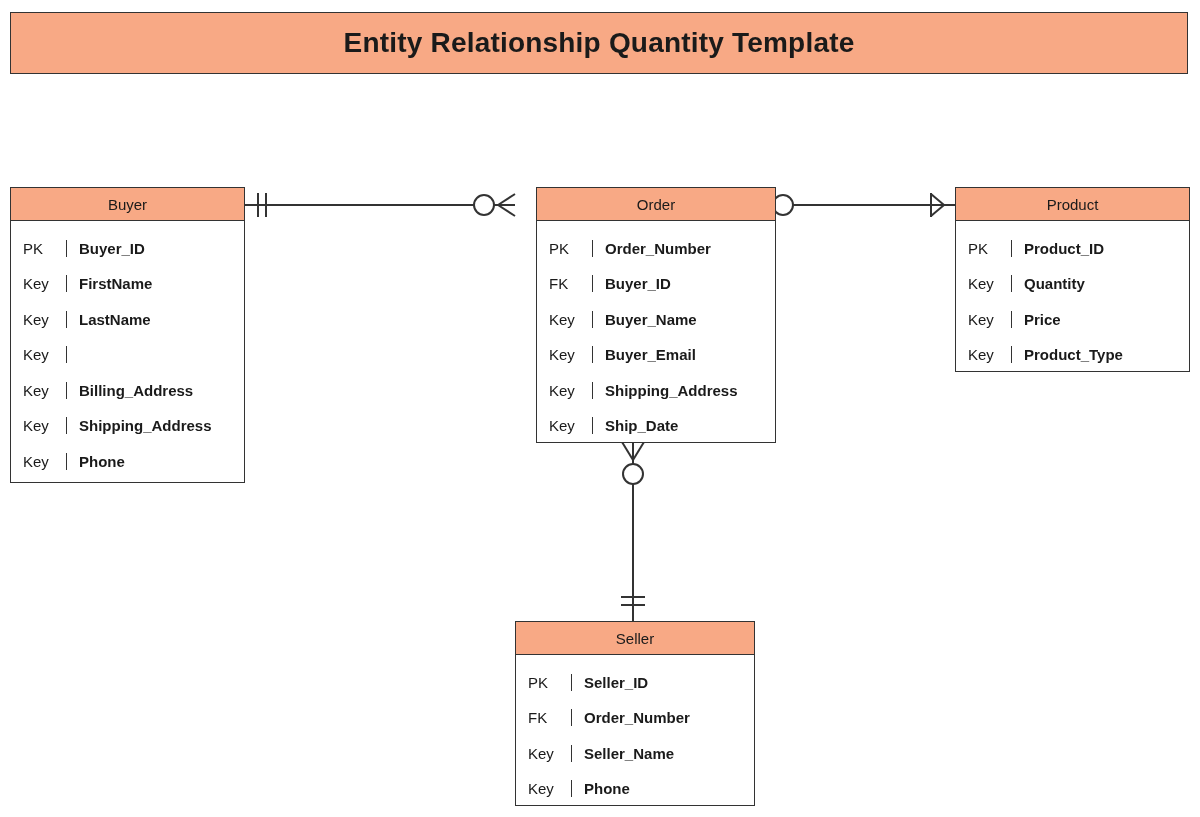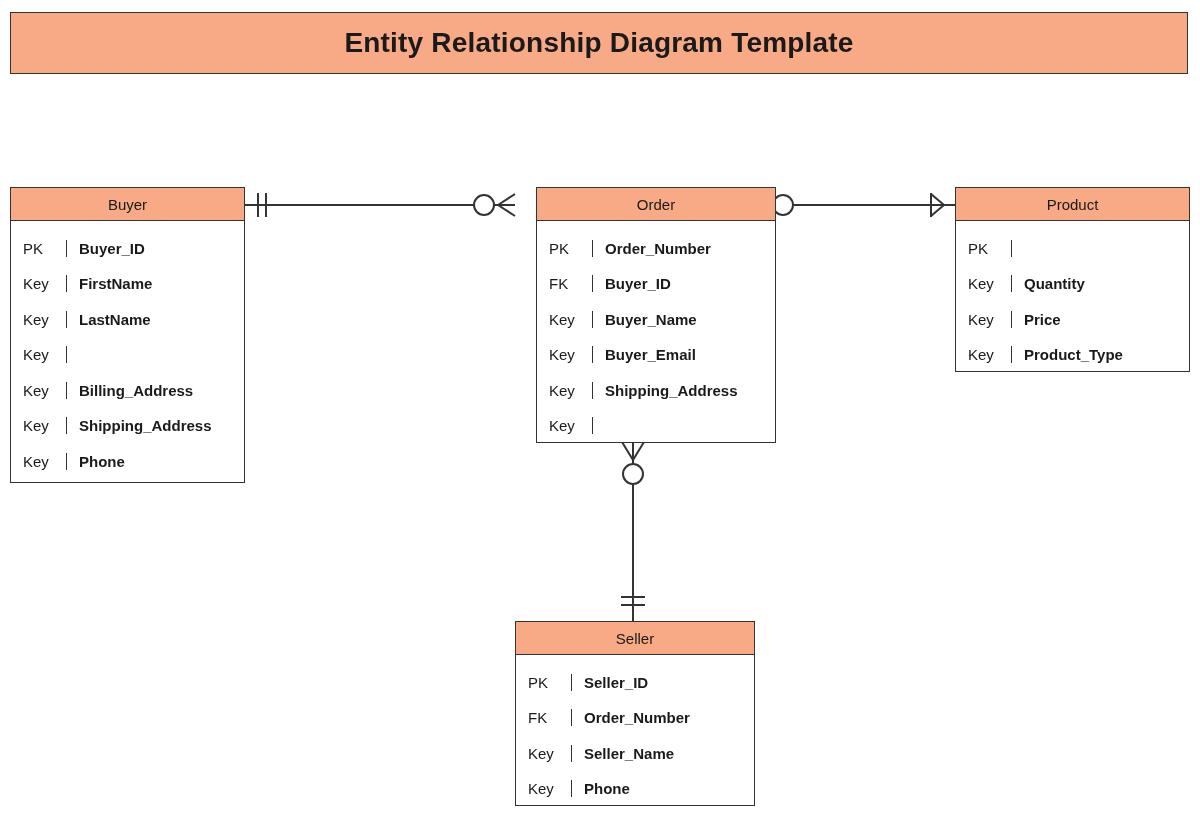--- a/index.html
+++ b/index.html
@@ -112,21 +112,21 @@
   svg.connectors circle.crow-circle {
     fill: #ffffff;
   }
 </style>
 </head>
 <body>
 
 <div id="canvas">
 
   <div class="title-banner">
-    <span class="title-text">Entity Relationship Diagram Template</span>
+    <span class="title-text">Entity Relationship Quantity Template</span>
   </div>
 
   <svg class="connectors" viewBox="0 0 1200 817">
 
     <g>
       <line x1="245" y1="205" x2="515" y2="205"></line>
 
       <line x1="258" y1="193" x2="258" y2="217"></line>
       <line x1="266" y1="193" x2="266" y2="217"></line>
 
@@ -211,29 +211,31 @@
       <div class="entity-row">
         <div class="key-cell">Key</div>
         <div class="name-cell">Buyer_Email</div>
       </div>
       <div class="entity-row">
         <div class="key-cell">Key</div>
         <div class="name-cell">Shipping_Address</div>
       </div>
       <div class="entity-row">
         <div class="key-cell">Key</div>
+        <div class="name-cell">Ship_Date</div>
       </div>
     </div>
   </div>
 
   <div class="entity e-product" style="left:955px; top:187px; width:235px; height:185px;">
     <div class="entity-header">Product</div>
     <div class="entity-rows">
       <div class="entity-row">
         <div class="key-cell">PK</div>
+        <div class="name-cell">Product_ID</div>
       </div>
       <div class="entity-row">
         <div class="key-cell">Key</div>
         <div class="name-cell">Quantity</div>
       </div>
       <div class="entity-row">
         <div class="key-cell">Key</div>
         <div class="name-cell">Price</div>
       </div>
       <div class="entity-row">

